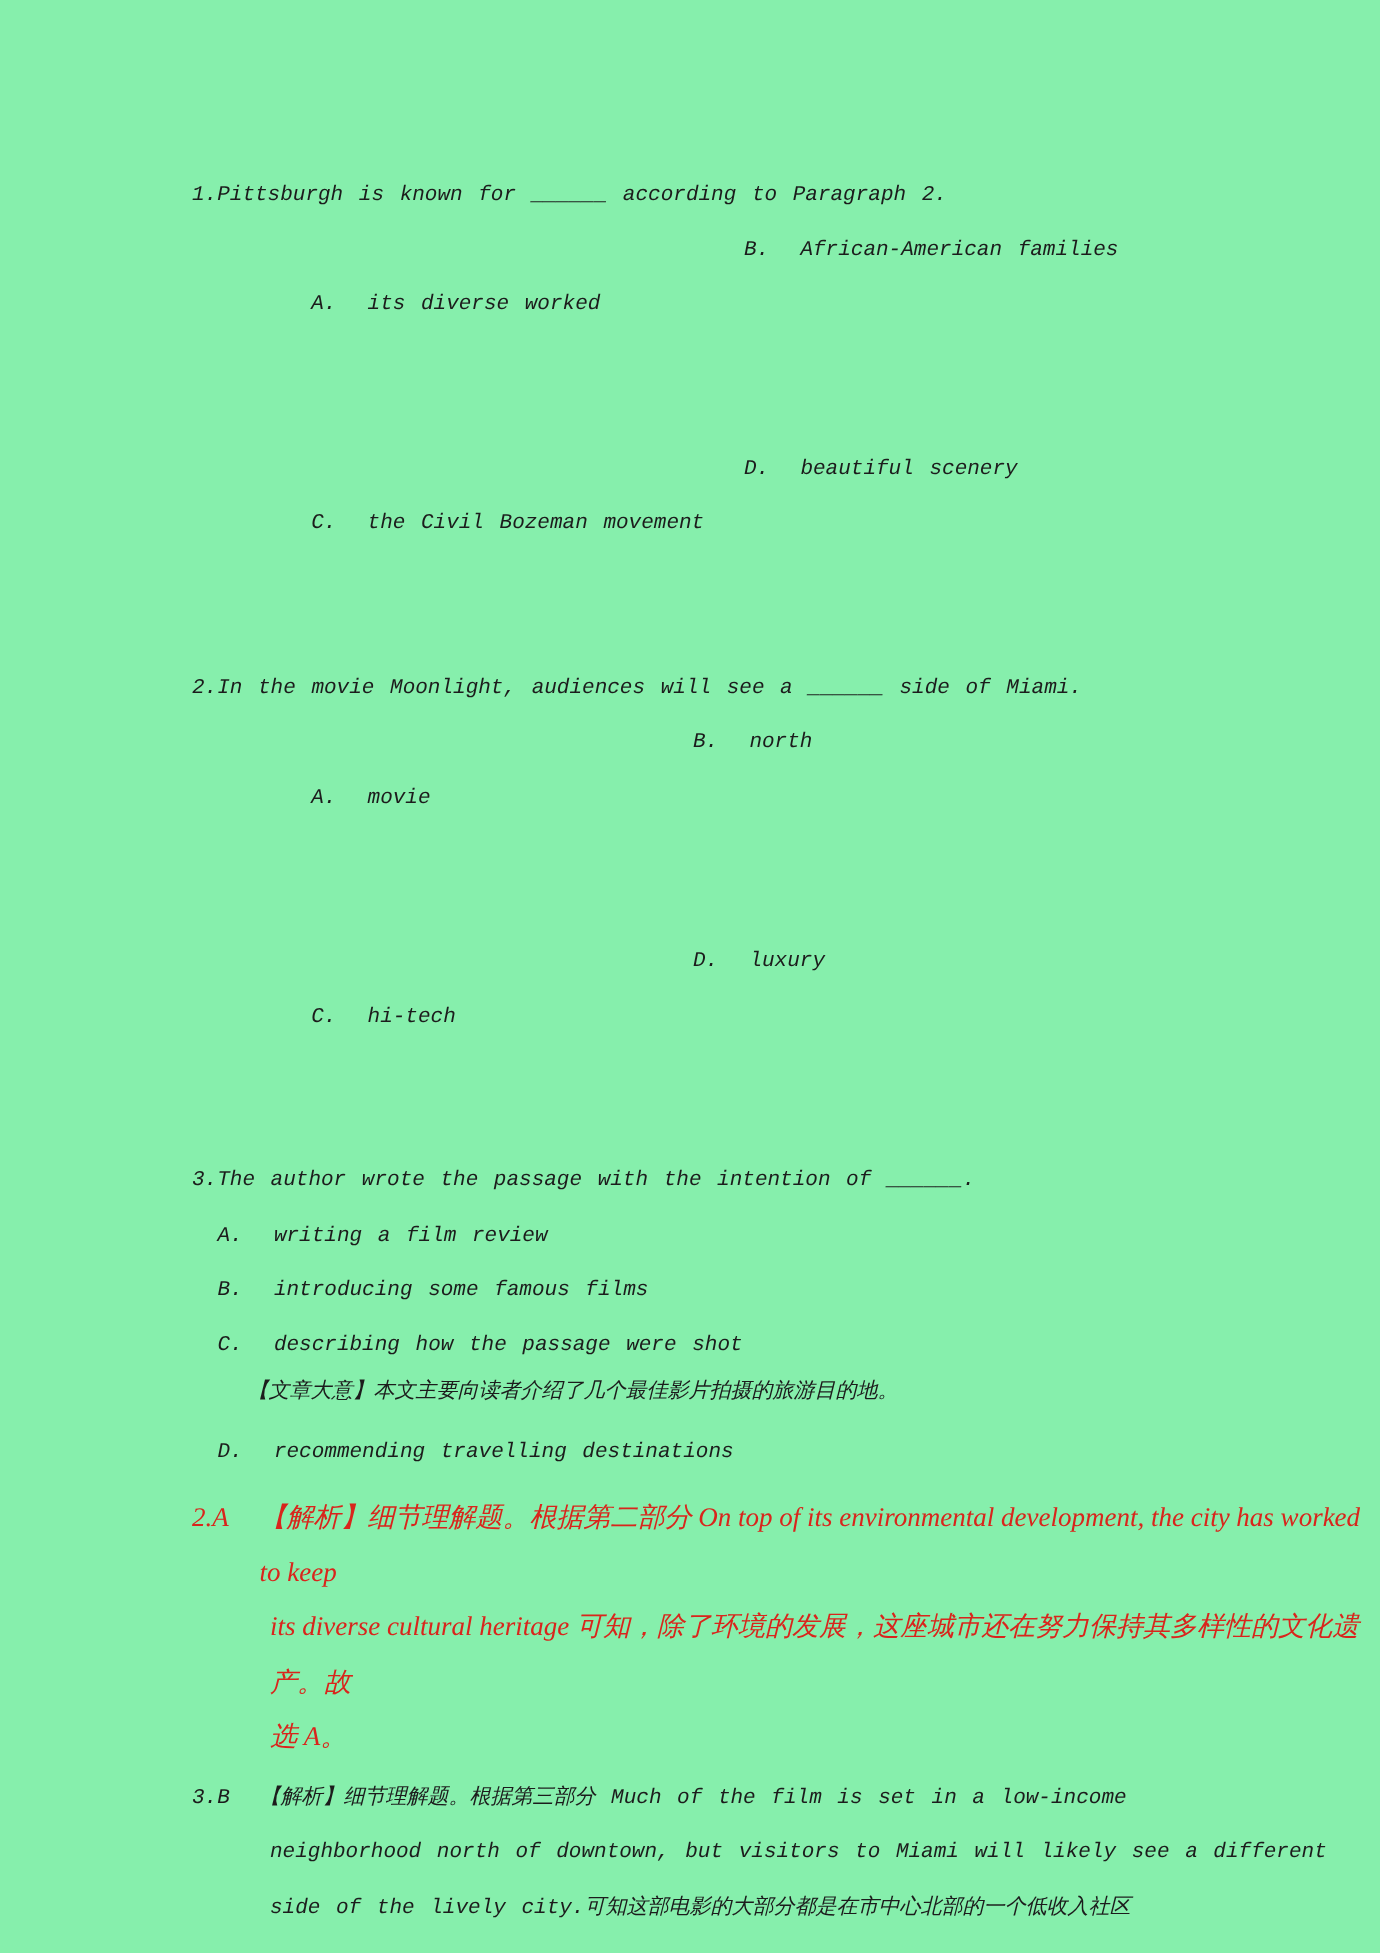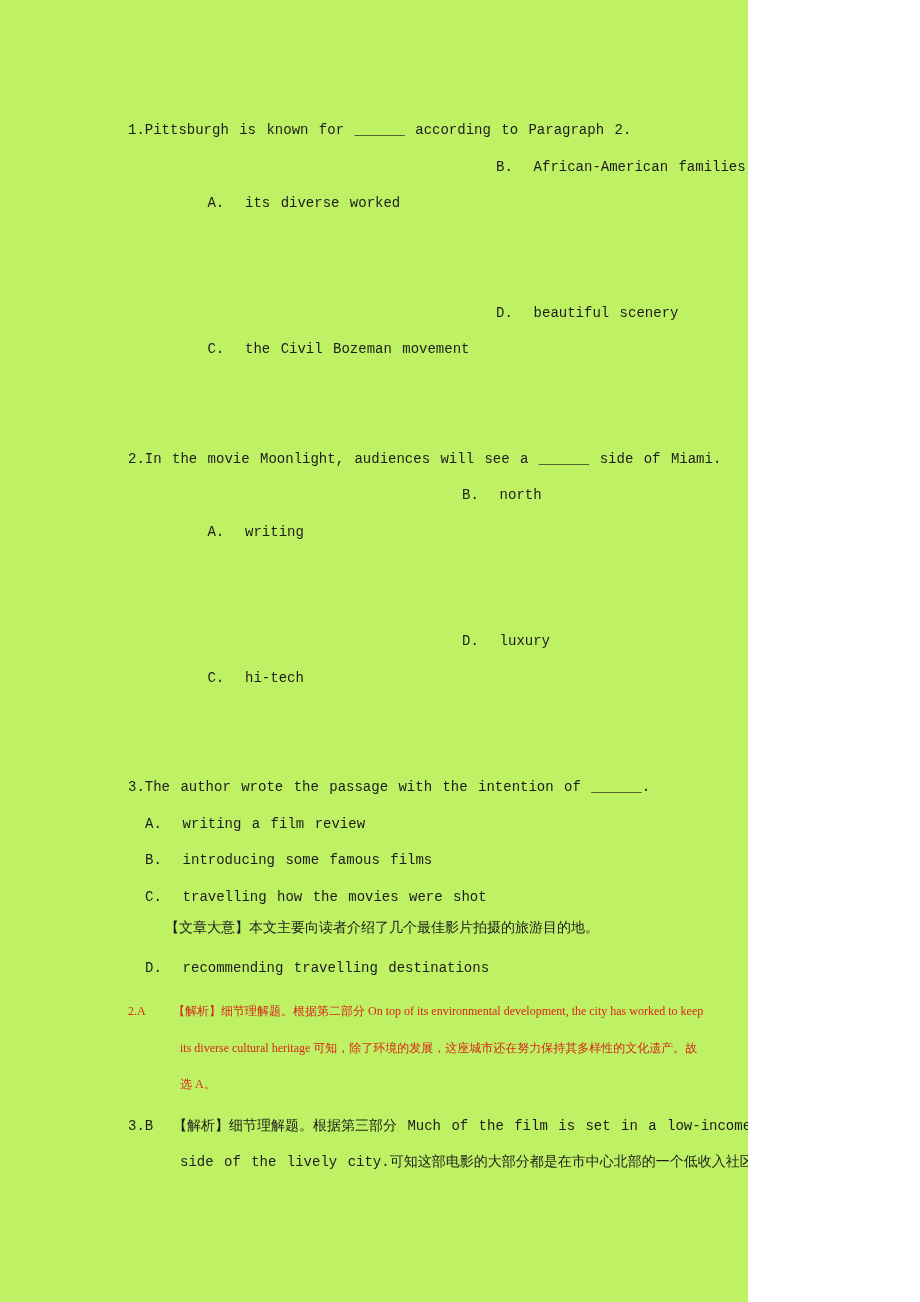--- a/index.html
+++ b/index.html
@@ -1,24 +1,25 @@
 <!DOCTYPE html>
 <html><head>
 <meta charset="utf-8">
 <style>
   html, body { margin: 0; padding: 0; background: #ffffff; }
   .page {
     position: relative;
-    width: 748px;
+    width: 920px;
     height: 1302px;
-    background: #bef264;
+    background: #86efac;
     overflow: hidden;
     font-family: "Liberation Mono", "DejaVu Sans Mono", monospace;
     color: #1c1c1c;
     font-size: 14px;
+    font-style: italic;
   }
   .content {
     position: absolute;
     left: 128px;
     top: 112px;
     width: 662px;
   }
   .qline {
     line-height: 36.5px;
     white-space: pre-wrap;
@@ -43,21 +44,21 @@
   .aline {
     line-height: 36.5px;
     white-space: pre-wrap;
     word-spacing: 2px;
   }
   .aline.first { margin-left: -7px; }
   .red-block {
     margin-top: 7px;
     margin-bottom: 5px;
     font-family: "Liberation Serif", "DejaVu Serif", serif;
-    font-size: 12px;
+    font-size: 18px;
   }
   .red-block .aline, .red-block .anum { word-spacing: normal; color: inherit; }
 </style>
 </head>
 <body>
 
 <div class="page">
   <div class="content">
 
     <div class="qline">1.Pittsburgh is known for ______ according to Paragraph 2.</div>
@@ -65,45 +66,46 @@
       <span class="o1">A.  its diverse worked</span>
       <span class="o2">B.  African-American families</span>
     </div>
     <div class="qline optrow q1row">
       <span class="o1">C.  the Civil Bozeman movement</span>
       <span class="o2">D.  beautiful scenery</span>
     </div>
 
     <div class="qline">2.In the movie Moonlight, audiences will see a ______ side of Miami.</div>
     <div class="qline optrow q2row">
-      <span class="o1">A.  writing</span>
+      <span class="o1">A.  movie</span>
       <span class="o2">B.  north</span>
     </div>
     <div class="qline optrow q2row">
       <span class="o1">C.  hi-tech</span>
       <span class="o2">D.  luxury</span>
     </div>
 
     <div class="qline">3.The author wrote the passage with the intention of ______.</div>
     <div class="qline indent17">A.  writing a film review</div>
     <div class="qline indent17">B.  introducing some famous films</div>
-    <div class="qline indent17">C.  travelling how the movies were shot</div>
+    <div class="qline indent17">C.  describing how the passage were shot</div>
     <div class="qline summary">【文章大意】本文主要向读者介绍了几个最佳影片拍摄的旅游目的地。</div>
 
     <div class="qline indent17">D.  recommending travelling destinations</div>
 
 
     <div class="ablock red-block" style="color:#d9251c;">
       <span class="anum">2.A</span>
       <div class="aline first">【解析】细节理解题。根据第二部分 On top of its environmental development, the city has worked to keep</div>
       <div class="aline">its diverse cultural heritage 可知，除了环境的发展，这座城市还在努力保持其多样性的文化遗产。故</div>
       <div class="aline">选 A。</div>
     </div>
 
     <div class="ablock">
       <span class="anum">3.B</span>
       <div class="aline first">【解析】细节理解题。根据第三部分 Much of the film is set in a low-income</div>
+      <div class="aline">neighborhood north of downtown, but visitors to Miami will likely see a different</div>
       <div class="aline">side of the lively city.可知这部电影的大部分都是在市中心北部的一个低收入社区</div>
 
     </div>
 
   </div>
 </div>
 
 </body></html>

